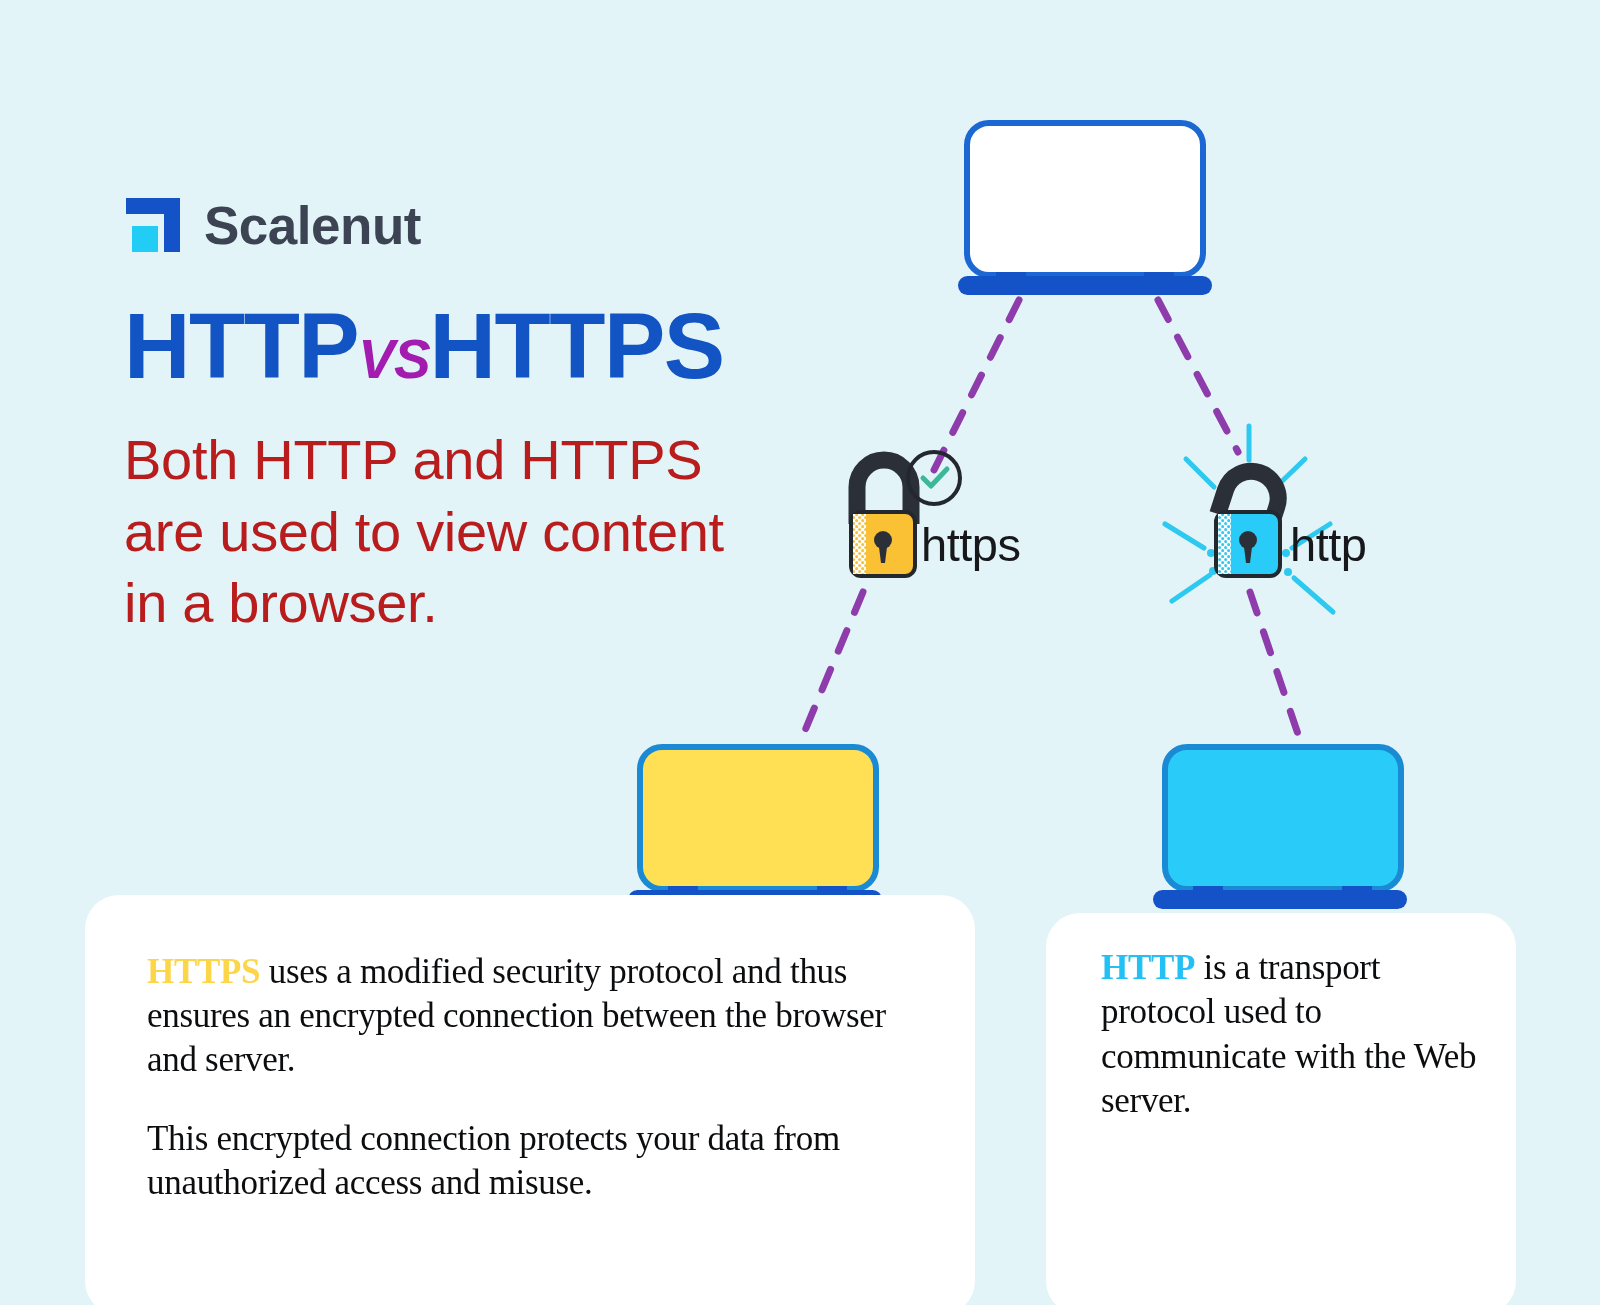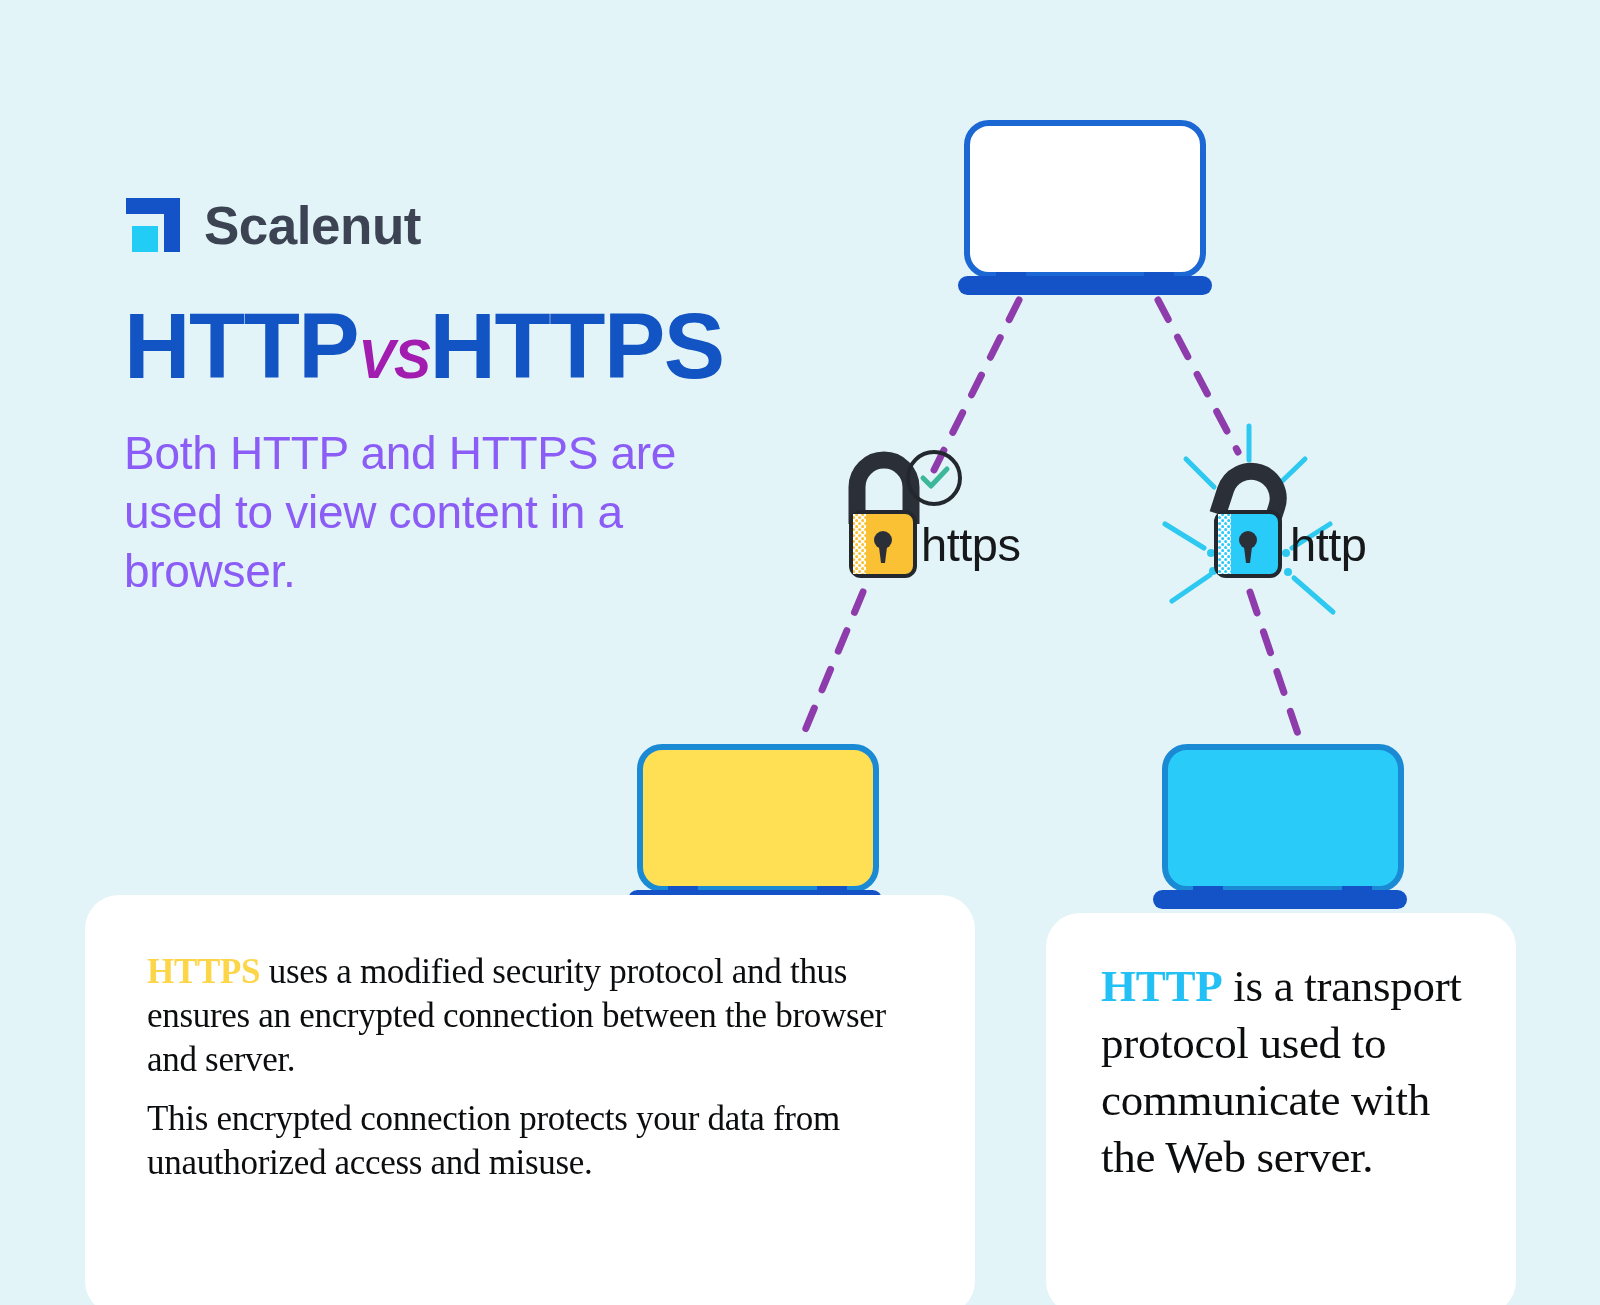--- a/index.html
+++ b/index.html
@@ -79,23 +79,23 @@
     letter-spacing: -1px;
   }
 
   
   #subtitle {
     position: absolute;
     left: 124px;
     top: 424px;
     width: 600px;
     font-family: "Liberation Sans", sans-serif;
-    font-size: 46px;
+    font-size: 56px;
     font-weight: 400;
-    color: #8b5cf6;
+    color: #b91c1c;
     line-height: 1.28;
     letter-spacing: -0.3px;
   }
 
   
   .proto-label {
     position: absolute;
     font-family: "Liberation Sans", sans-serif;
     font-size: 47px;
     font-weight: 300;
@@ -130,30 +130,30 @@
     color: #0c0d0f;
   }
   #https-text {
     left: 62px;
     top: 55px;
     width: 770px;
     font-size: 35px;
     line-height: 1.25;
     letter-spacing: -0.3px;
   }
-  #https-text .p2 { margin-top: 16px; }
+  #https-text .p2 { margin-top: 36px; }
   .kw-https {
     font-weight: 700;
     color: #fcd549;
   }
   #http-text {
     left: 55px;
-    top: 45px;
+    top: 33px;
     width: 380px;
-    font-size: 45px;
+    font-size: 35px;
     line-height: 1.27;
     letter-spacing: -0.3px;
   }
   .kw-http {
     font-weight: 700;
     color: #22c0f5;
   }
 </style>
 </head>
 <body>

